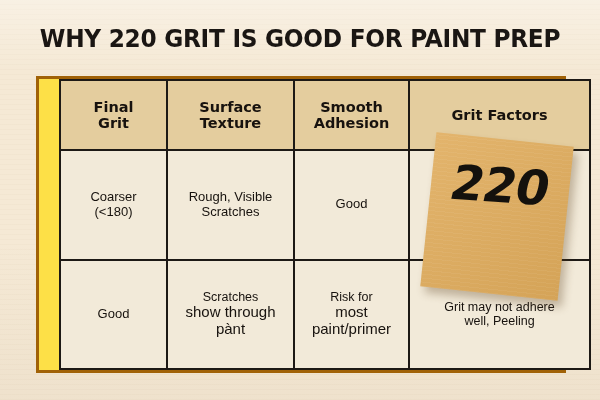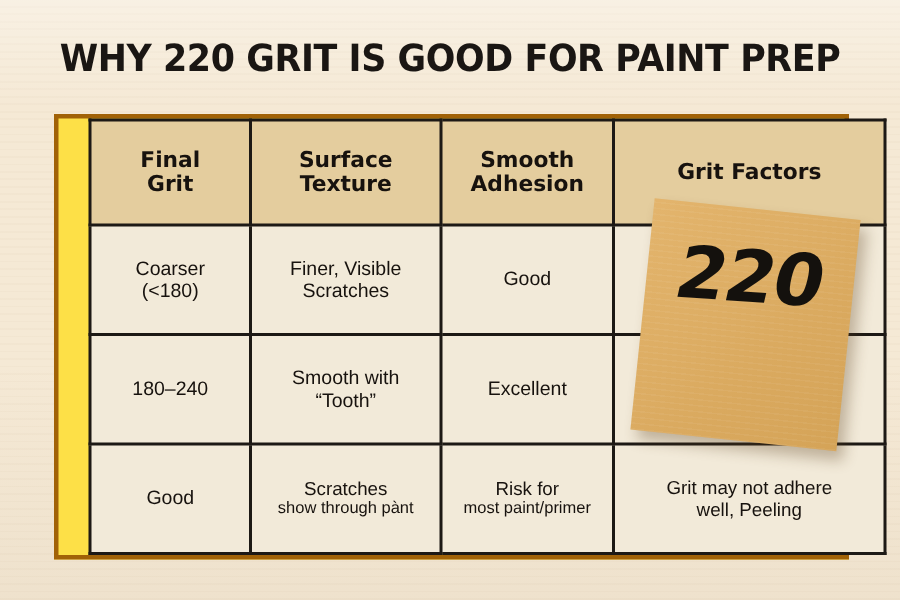--- a/index.html
+++ b/index.html
@@ -80,21 +80,21 @@
     font-size: 13px;
   }
   tbody tr { height: 58px; }
 
   .col-a { width: 107px; }
   .col-b { width: 127px; }
   .col-c { width: 115px; }
   .col-d { width: 181px; }
 
   .cell-line { display: block; }
-  .small { font-size: 11px; }
+  .small { font-size: 15px; }
   .strong-sm { font-size: 12.5px; }
 
   
   #sticky-note {
     position: absolute;
     left: 428px;
     top: 139px;
     width: 138px;
     height: 155px;
     background: #e0ac5c;
@@ -158,46 +158,31 @@
       </tr>
     </thead>
     <tbody>
 
       <tr>
         <td>
           <span class="cell-line">Coarser</span>
           <span class="cell-line">(&lt;180)</span>
         </td>
         <td>
-          <span class="cell-line">Finer, Visible</span>
+          <span class="cell-line">Rough, Visible</span>
           <span class="cell-line">Scratches</span>
         </td>
         <td>
           <span class="cell-line">Good</span>
         </td>
         <td>
           <span class="cell-line"></span>
         </td>
       </tr>
 
-      <tr>
-        <td>
-          <span class="cell-line">180–240</span>
-        </td>
-        <td>
-          <span class="cell-line">Smooth with</span>
-          <span class="cell-line">“Tooth”</span>
-        </td>
-        <td>
-          <span class="cell-line">Excellent</span>
-        </td>
-        <td>
-          <span class="cell-line"></span>
-        </td>
-      </tr>
 
 
       <tr>
         <td>
           <span class="cell-line">Good</span>
         </td>
         <td>
           <span class="cell-line strong-sm">Scratches</span>
           <span class="cell-line small">show through pànt</span>
         </td>

